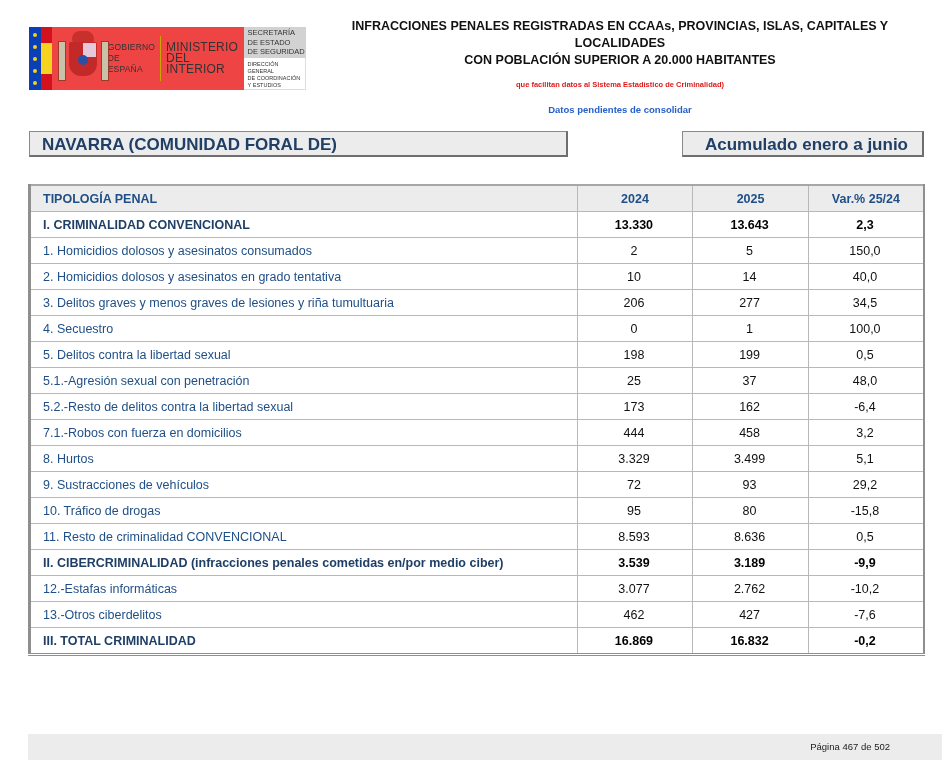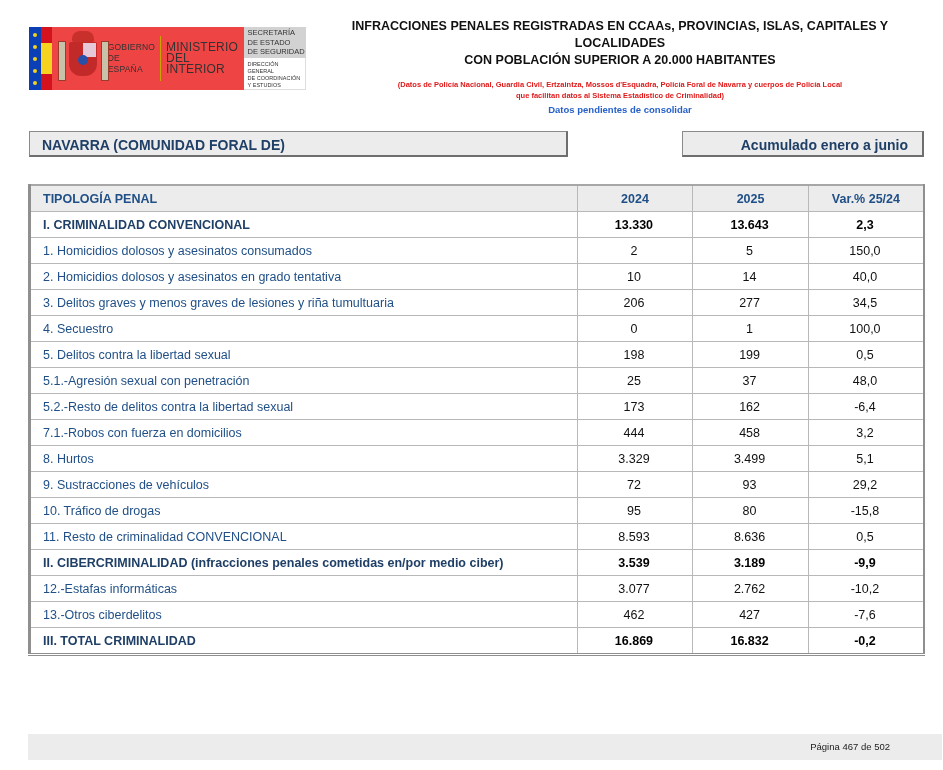--- a/index.html
+++ b/index.html
@@ -33,21 +33,21 @@
   .title { position: absolute; left: 310px; top: 18px; width: 620px; text-align: center;
            font-weight: bold; font-size: 12.5px; color: #111; line-height: 17px; }
   .source { position: absolute; left: 310px; top: 79px; width: 620px; text-align: center;
             font-size: 7.5px; font-weight: bold; color: #e01919; line-height: 11px; }
   .pending { position: absolute; left: 310px; top: 104px; width: 620px; text-align: center;
              font-size: 9.5px; font-weight: bold; color: #2660c9; }
 
   
   .box { position: absolute; top: 131px; height: 26px; background: #ececec;
          border: 1px solid #8a8a8a; border-right: 2px solid #6e6e6e; border-bottom: 2px solid #6e6e6e;
-         font-size: 14px; font-weight: bold; color: #1f3f66; line-height: 26px; box-sizing: border-box; }
+         font-size: 17px; font-weight: bold; color: #1f3f66; line-height: 26px; box-sizing: border-box; }
   .box.region { left: 29px; width: 539px; padding-left: 12px; }
   .box.period { left: 682px; width: 242px; text-align: right; padding-right: 14px; }
 
   
   .tbl { position: absolute; left: 28px; top: 184px; width: 897px; border-collapse: collapse;
          border-left: 3px solid #8f8f8f; border-right: 2px solid #8f8f8f; border-top: 2px solid #a7a7a7;
          border-bottom: 3px double #8f8f8f; }
   .tbl th, .tbl td { height: 25px; padding: 0; font-size: 12.5px; border-bottom: 1px solid #b8b8b8;
                      border-left: 1px solid #b8b8b8; white-space: nowrap; }
   .tbl th { background: #ececec; color: #1f4f86; font-weight: bold; }
@@ -111,21 +111,20 @@
       <div>Y ESTUDIOS</div>
     </div>
   </div>
 </div>
 
 <div class="title">
   <div>INFRACCIONES PENALES REGISTRADAS EN CCAAs, PROVINCIAS, ISLAS, CAPITALES Y LOCALIDADES</div>
   <div>CON POBLACIÓN SUPERIOR A 20.000 HABITANTES</div>
 </div>
 <div class="source">
-  <div>(Datos de Policía Nacional, Guardia Civil, Ertzaintza, Mossos d'Esquadra, Policía Foral de Navarra y cuerpos de Policía Local</div>
   <div>que facilitan datos al Sistema Estadístico de Criminalidad)</div>
 </div>
 <div class="pending">Datos pendientes de consolidar</div>
 
 <div class="box region">NAVARRA (COMUNIDAD FORAL DE)</div>
 <div class="box period">Acumulado enero a junio</div>
 
 <table class="tbl">
   <colgroup>
     <col class="col-lbl">

